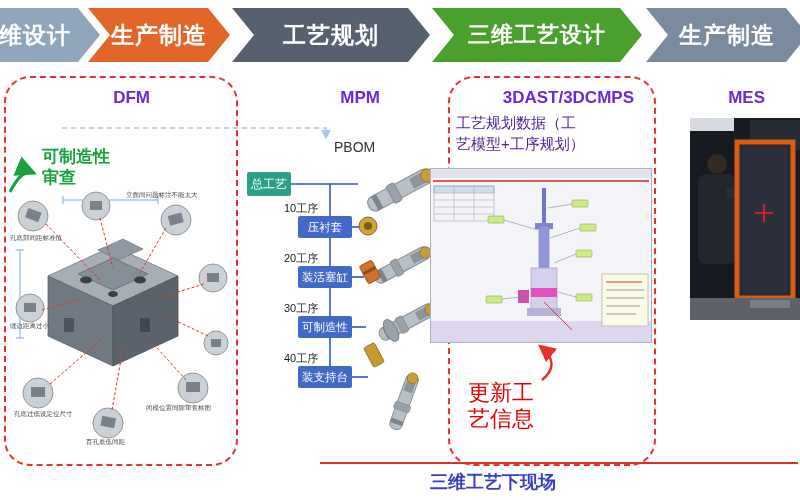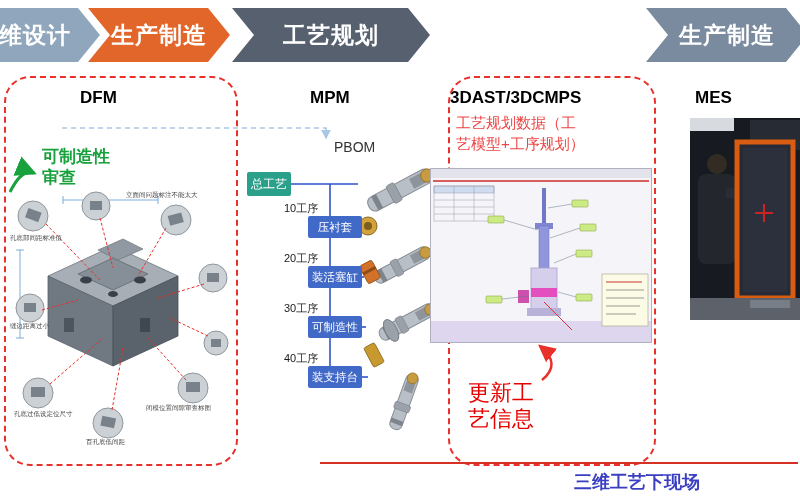--- a/index.html
+++ b/index.html
@@ -8,50 +8,50 @@
   
   .chev{position:absolute;top:8px;height:54px;display:flex;align-items:center;justify-content:center;
         color:#fff;font-weight:bold;font-size:23px;letter-spacing:1px;
         clip-path:polygon(0 0, calc(100% - 22px) 0, 100% 50%, calc(100% - 22px) 100%, 0 100%, 22px 50%);}
   .chev1{left:-30px;width:130px;}
   .chev2{left:88px;width:142px;}
   .chev3{left:232px;width:198px;}
   .chev4{left:432px;width:210px;font-size:22px;}
   .chev5{left:646px;width:162px;}
   
-  .col-title{position:absolute;top:88px;font-size:17px;font-weight:bold;color:#000000;text-align:left;}
+  .col-title{position:absolute;top:88px;font-size:17px;font-weight:bold;color:#6d28d9;text-align:right;}
   .t-dfm{left:80px;width:70px;}
   .t-mpm{left:310px;width:70px;}
-  .t-dast{left:450px;width:200px;}
+  .t-dast{left:434px;width:200px;}
   .t-mes{left:695px;width:70px;}
   
   .dash-frame{position:absolute;border:2px dashed #e8312a;border-radius:26px;z-index:1;}
   .frame-dfm{left:4px;top:76px;width:230px;height:386px;}
   .frame-dast{left:448px;top:76px;width:204px;height:386px;}
   .green-note{position:absolute;left:42px;top:146px;font-size:17px;font-weight:bold;color:#18a13c;
               white-space:pre-line;line-height:1.25;z-index:3;}
   .overlay{position:absolute;left:0;top:0;z-index:2;pointer-events:none;}
   .abs-svg{position:absolute;z-index:2;}
   
   .pbom{position:absolute;left:334px;top:139px;font-size:14px;color:#333;z-index:3;}
   .root-box{position:absolute;left:247px;top:172px;width:44px;height:24px;background:#2aa08a;color:#fff;
             font-size:12px;display:flex;align-items:center;justify-content:center;border-radius:2px;z-index:3;}
   .op-label{position:absolute;left:284px;width:50px;font-size:11px;color:#1a1a1a;z-index:3;}
-  .task-box{position:absolute;left:308px;width:54px;height:22px;background:#4169c8;color:#fff;font-size:11.5px;
+  .task-box{position:absolute;left:298px;width:54px;height:22px;background:#4169c8;color:#fff;font-size:11.5px;
             display:flex;align-items:center;justify-content:center;border-radius:2px;z-index:3;}
   .op1{top:201px}.op2{top:251px}.op3{top:301px}.op4{top:351px}
   .tb1{top:216px}.tb2{top:266px}.tb3{top:316px}.tb4{top:366px}
   
-  .dast-note{position:absolute;left:456px;top:112px;width:190px;font-size:15px;color:#ef4444;
+  .dast-note{position:absolute;left:456px;top:112px;width:190px;font-size:15px;color:#4c1d95;
              white-space:pre-line;line-height:1.4;z-index:3;}
   .update-note{position:absolute;left:468px;top:380px;font-size:22px;font-weight:normal;color:#e60000;
                white-space:pre-line;line-height:1.2;z-index:3;}
   
   .footer-line{position:absolute;left:320px;top:462px;width:478px;height:2px;background:#d93025;z-index:3;}
-  .caption{position:absolute;left:430px;top:470px;width:270px;text-align:right;font-size:18px;
+  .caption{position:absolute;left:430px;top:470px;width:270px;text-align:left;font-size:18px;
            font-weight:bold;color:#3a3fc1;z-index:3;}
 </style>
 </head>
 <body>
 
 <div class="stage">
 
   <svg class="overlay" width="800" height="500">
     <defs>
       <marker id="mSky" markerWidth="8" markerHeight="8" refX="5" refY="3" orient="auto">
@@ -79,20 +79,23 @@
 
   <div class="chev chev1" style="background: rgb(143, 166, 189);">
       <span>维设计</span>
     </div>
   <div class="chev chev2" style="background: rgb(226, 102, 42);">
       <span>生产制造</span>
     </div>
   <div class="chev chev3" style="background: rgb(87, 96, 110);">
       <span>工艺规划</span>
     </div>
+  <div class="chev chev4" style="background: rgb(74, 160, 44);">
+      <span>三维工艺设计</span>
+    </div>
   <div class="chev chev5" style="background: rgb(123, 139, 159);">
       <span>生产制造</span>
     </div>
 
   <div class="col-title t-dfm">DFM</div>
   <div class="col-title t-mpm">MPM</div>
   <div class="col-title t-dast">3DAST/3DCMPS</div>
   <div class="col-title t-mes">MES</div>
 
   <div class="dash-frame frame-dfm"></div>

